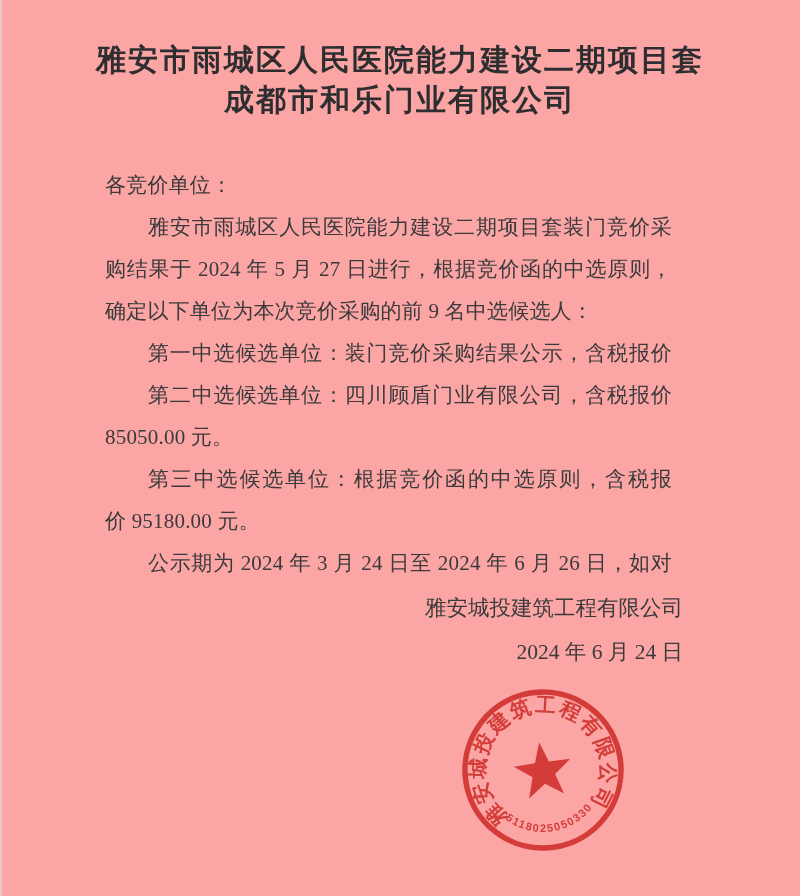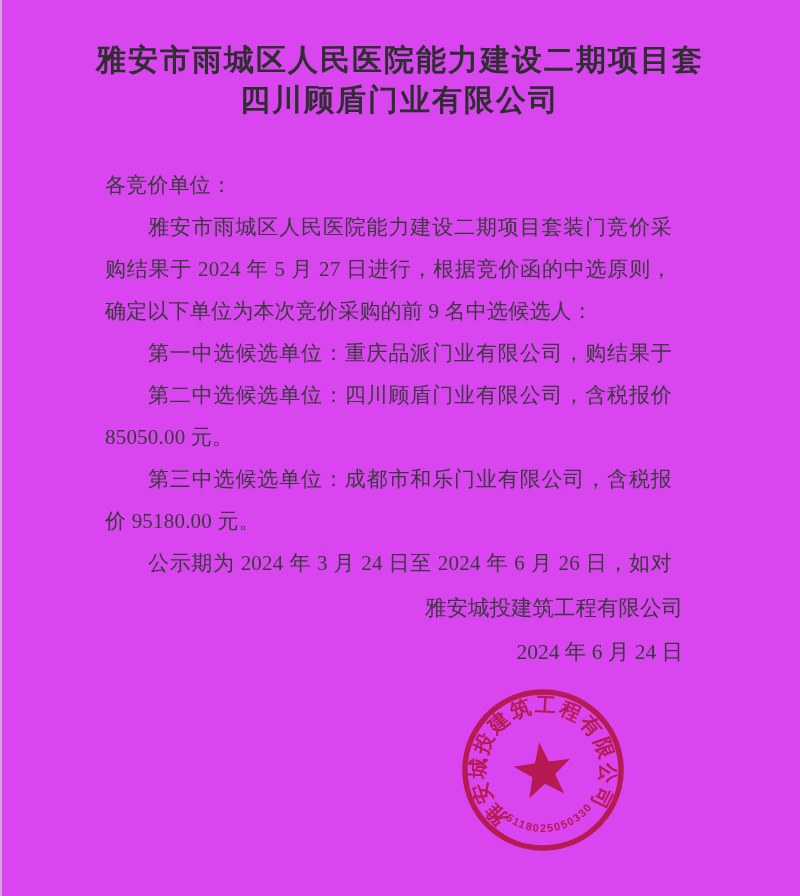--- a/index.html
+++ b/index.html
@@ -4,21 +4,21 @@
 <style>
   html, body {
     margin: 0;
     padding: 0;
     background: #ffffff;
   }
   .page {
     position: relative;
     width: 800px;
     height: 896px;
-    background: #d946ef;
+    background: #fca5a5;
     overflow: hidden;
     color: #3a3a3c;
     font-family: "Liberation Serif", "DejaVu Serif", serif;
   }
   .scan-edge-left {
     position: absolute;
     left: 0;
     top: 0;
     width: 2px;
     height: 100%;
@@ -72,32 +72,32 @@
 </style>
 </head>
 <body>
 
 <div class="page">
 
   <div class="scan-edge-left"></div>
 
   <div class="doc-title">
     <div>雅安市雨城区人民医院能力建设二期项目套</div>
-    <div>四川顾盾门业有限公司</div>
+    <div>成都市和乐门业有限公司</div>
   </div>
 
   <div class="doc-body">
     <div class="line">各竞价单位：</div>
     <div class="line indent fill">雅安市雨城区人民医院能力建设二期项目套装门竞价采</div>
     <div class="line fill">购结果于 2024 年 5 月 27 日进行，根据竞价函的中选原则，</div>
     <div class="line">确定以下单位为本次竞价采购的前 9 名中选候选人：</div>
-    <div class="line indent fill">第一中选候选单位：重庆品派门业有限公司，购结果于</div>
+    <div class="line indent fill">第一中选候选单位：装门竞价采购结果公示，含税报价</div>
     <div class="line indent fill">第二中选候选单位：四川顾盾门业有限公司，含税报价</div>
     <div class="line">85050.00 元。</div>
-    <div class="line indent fill">第三中选候选单位：成都市和乐门业有限公司，含税报</div>
+    <div class="line indent fill">第三中选候选单位：根据竞价函的中选原则，含税报</div>
     <div class="line">价 95180.00 元。</div>
     <div class="line indent fill">公示期为 2024 年 3 月 24 日至 2024 年 6 月 26 日，如对</div>
   </div>
 
   <div class="signature">
     <div>雅安城投建筑工程有限公司</div>
     <div>2024 年 6 月 24 日</div>
   </div>
 
   <svg class="seal" viewBox="-115 -115 230 230" aria-hidden="true">

